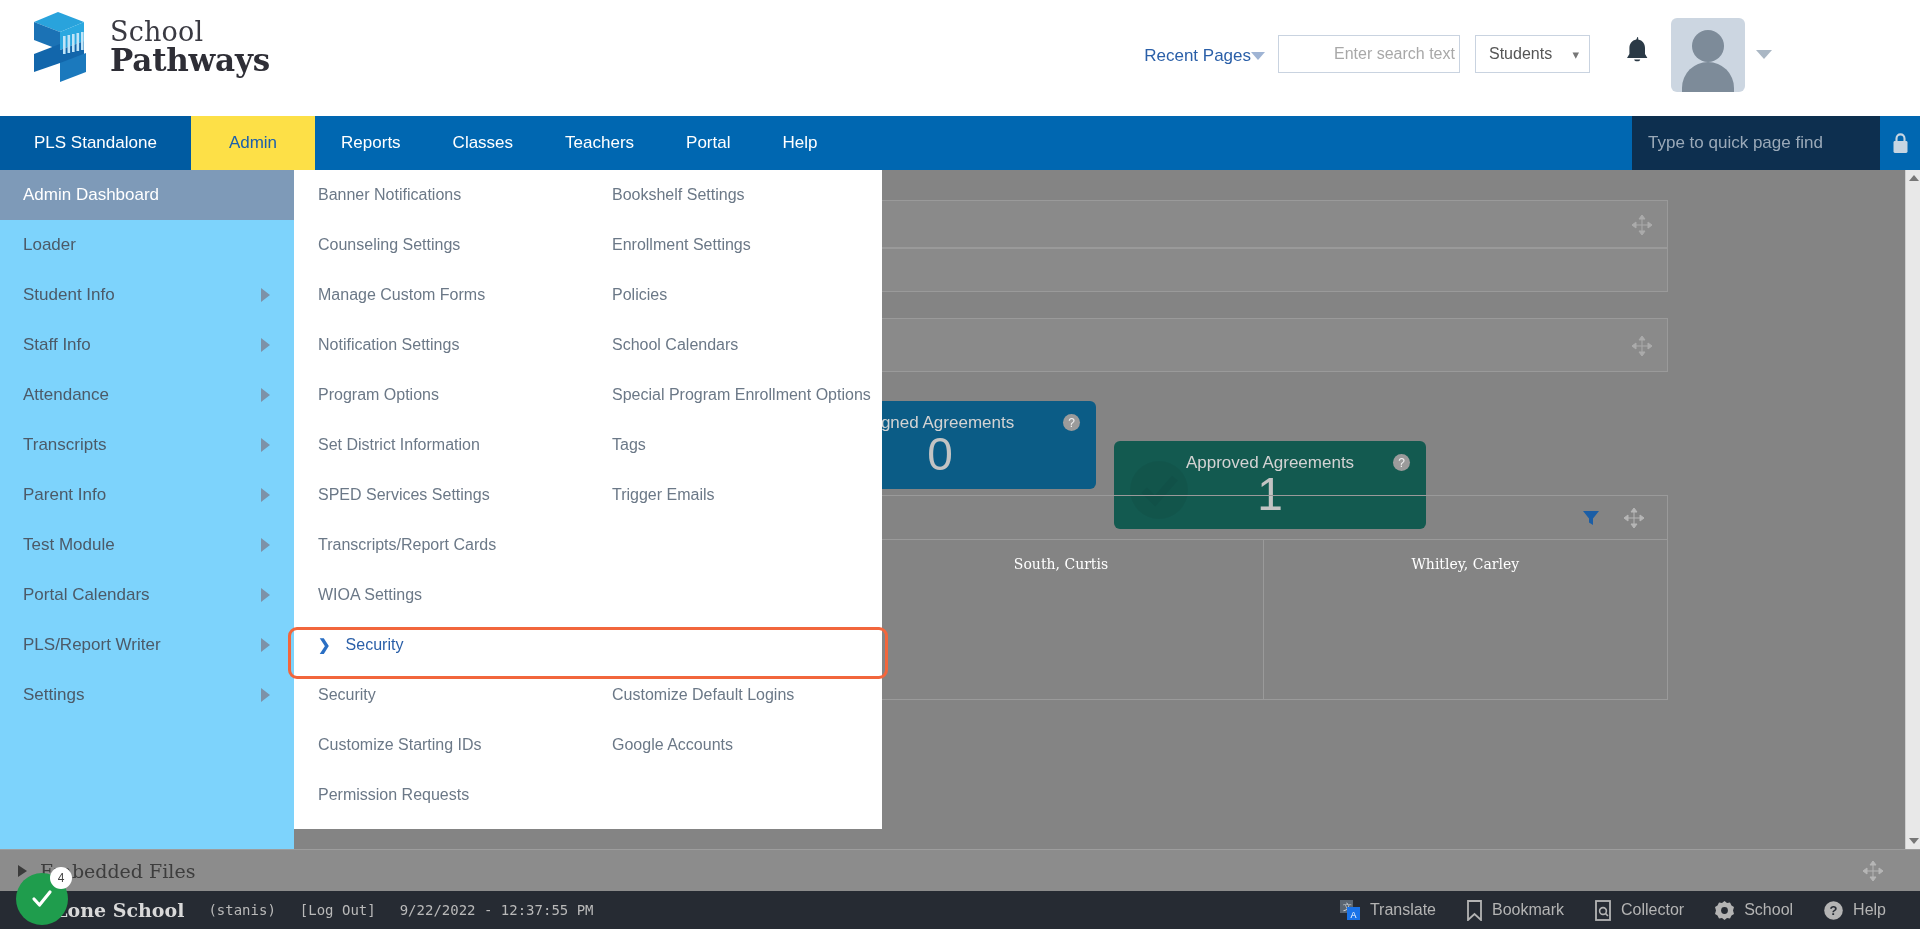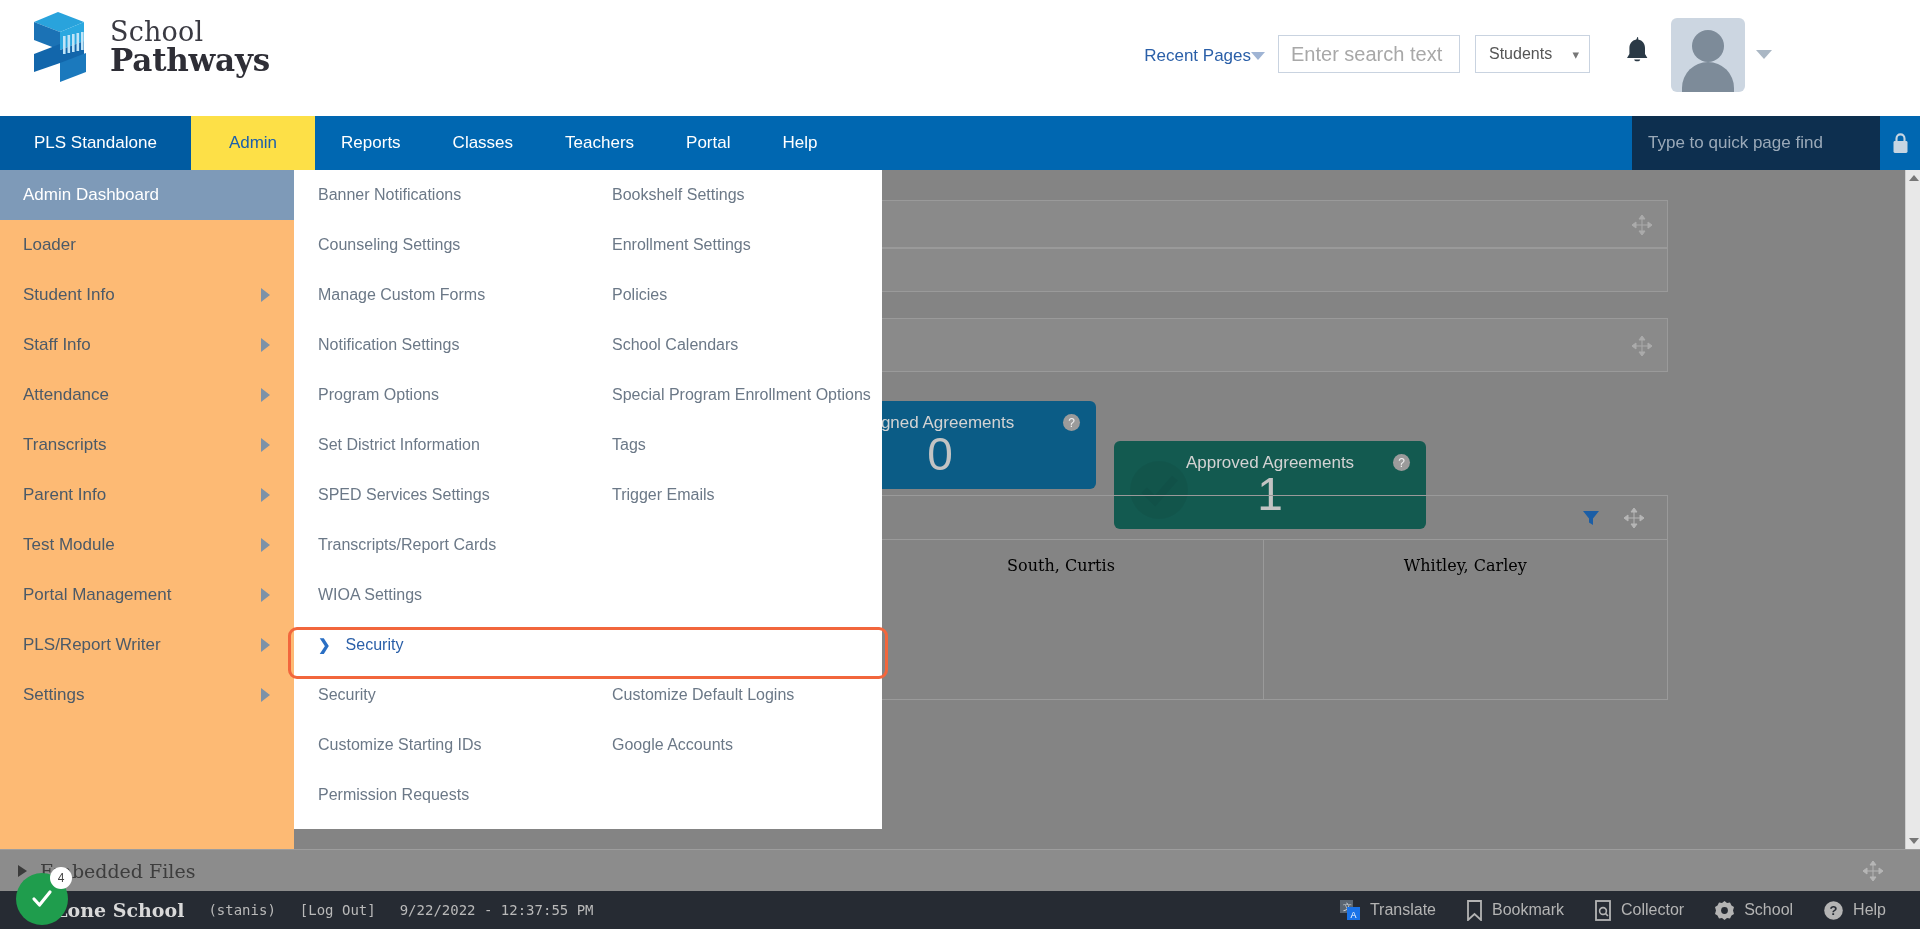--- a/index.html
+++ b/index.html
@@ -42,22 +42,22 @@
     border-top: 8px solid #9fb4d4;
   }
 
   .search-box {
     position: absolute; right: 460px; top: 35px;
     width: 182px; height: 38px;
     border: 1px solid #c9d3e0; background: #fff;
     display: flex; align-items: center; padding: 0 8px 0 12px;
   }
   .search-box input {
-    border: none; outline: none; flex: 1; font-size: 20px; color: #7f1d1d;
-    font-family: "Liberation Sans", sans-serif; background: transparent;
+    border: none; outline: none; flex: 1; font-size: 16px; color: #7f1d1d;
+    font-family: "Liberation Sans", sans-serif; background: transparent; text-align: center;
   }
   .search-box input::placeholder { color: #a8a8a8; }
   .mag-icon { width: 19px; height: 19px; flex: none; }
 
   .role-select {
     position: absolute; right: 330px; top: 35px;
     width: 115px; height: 38px;
     border: 1px solid #c9d3e0; background: #fff;
     display: flex; align-items: center; justify-content: space-between;
     padding: 0 10px 0 13px; font-size: 16px; color: #555; cursor: pointer;
@@ -109,21 +109,21 @@
   }
   .quickfind input::placeholder { color: #9aa9b8; }
   .lock-cell {
     width: 40px; display: flex; align-items: center; justify-content: center;
     background: #0067b1; cursor: pointer;
   }
 
   
   .sidebar {
     position: absolute; top: 170px; left: 0; width: 294px; height: 679px;
-    background: #fdba74;
+    background: #7dd3fc;
   }
   .side-item {
     height: 50px; display: flex; align-items: center;
     padding: 0 24px 0 23px; font-size: 17px; color: #4c5a68;
     cursor: pointer; justify-content: space-between;
   }
   .side-item.active { background: #7e9ab8; color: #ffffff; }
   .side-arrow {
     width: 0; height: 0;
     border-top: 7px solid transparent; border-bottom: 7px solid transparent;
@@ -170,21 +170,21 @@
     width: 1214px; height: 205px; border: 1px solid #9a9a9a;
   }
   .names-head {
     height: 44px; display: flex; align-items: center;
     justify-content: flex-end; gap: 22px; padding-right: 22px;
     border-bottom: 1px solid #9a9a9a;
   }
   .names-cols { display: flex; height: 160px; }
   .name-col {
     flex: 1; border-right: 1px solid #9a9a9a; padding-top: 16px;
-    text-align: center; color: #000000; font-size: 16px;
+    text-align: center; color: #ffffff; font-size: 14px;
     font-family: "DejaVu Serif", serif;
   }
   .name-col:last-child { border-right: none; }
 
   .embedded-bar {
     position: absolute; left: 0; top: 849px; width: 1920px; height: 42px;
     background: #8c8c8c; border-top: 1px solid #9d9d9d;
     display: flex; align-items: center; padding-left: 18px; gap: 13px;
   }
   .embedded-bar .tri {
@@ -453,21 +453,21 @@
     </div>
     <div class="side-item">
       <span>Parent Info</span>
       <span class="side-arrow"></span>
     </div>
     <div class="side-item">
       <span>Test Module</span>
       <span class="side-arrow"></span>
     </div>
     <div class="side-item">
-      <span>Portal Management</span>
+      <span>Portal Calendars</span>
       <span class="side-arrow"></span>
     </div>
     <div class="side-item">
       <span>PLS/Report Writer</span>
       <span class="side-arrow"></span>
     </div>
     <div class="side-item">
       <span>Settings</span>
       <span class="side-arrow"></span>
     </div>

